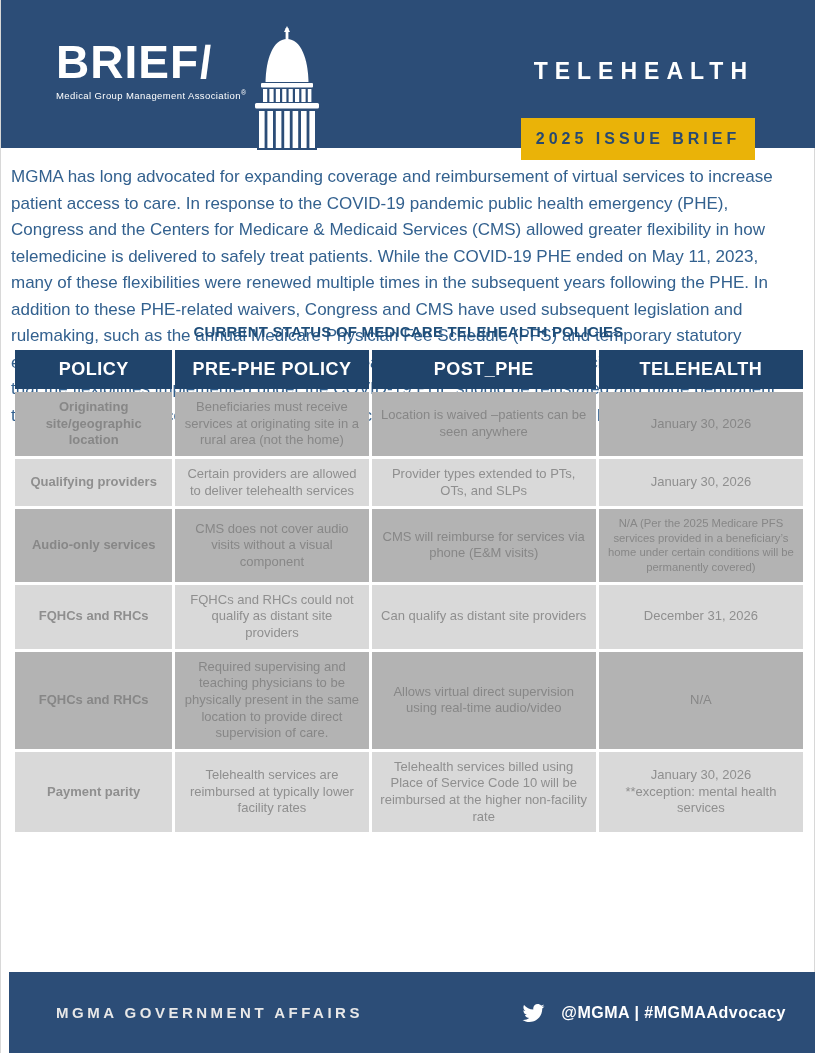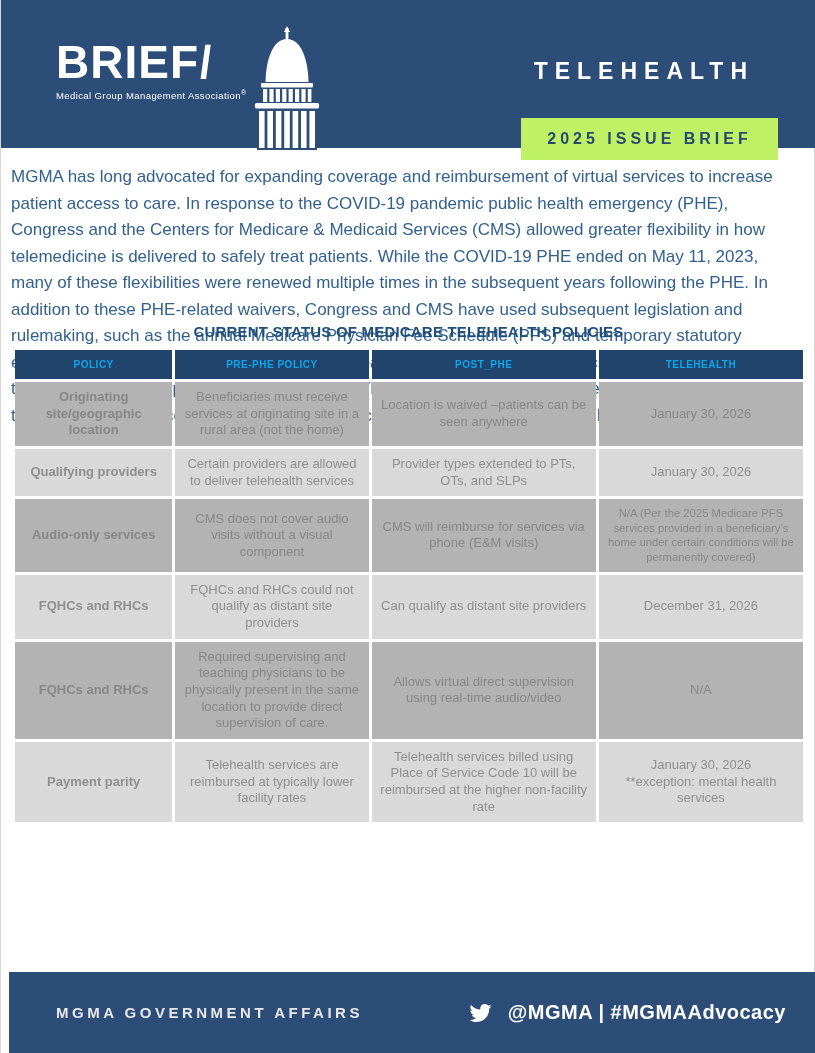--- a/index.html
+++ b/index.html
@@ -47,22 +47,22 @@
     width: 100px; height: 137px;
   }
 
   .header-title {
     position: absolute; top: 58px; right: 62px;
     color: #ffffff; font-size: 23px; font-weight: 800;
     letter-spacing: 7px;
   }
   .issue-badge {
     position: absolute; top: 118px; left: 520px;
-    width: 257px; height: 42px;
-    background: #bef264;
+    width: 234px; height: 42px;
+    background: #eab308;
     display: flex; align-items: center; justify-content: center;
     color: #274971; font-weight: 800; font-size: 16px;
     letter-spacing: 4px;
   }
 
   
   .intro {
     position: absolute; top: 164px; left: 10px; width: 766px;
     color: #33618f; font-size: 17px; line-height: 1.56;
   }
@@ -75,22 +75,22 @@
   }
 
   
   .policy-table {
     position: absolute; top: 347px; left: 11px;
     width: 794px;
     border-collapse: separate; border-spacing: 3px;
     table-layout: fixed;
   }
   .policy-table th {
-    background: #20446b; color: #0ea5e9;
-    font-size: 10px; font-weight: 800; letter-spacing: 0.5px;
+    background: #20446b; color: #ffffff;
+    font-size: 18px; font-weight: 800; letter-spacing: 0.5px;
     padding: 9px 4px; text-align: center;
   }
   .policy-table td {
     color: #8a8a8a; font-size: 13px; line-height: 1.28;
     text-align: center; vertical-align: middle;
     padding: 7px 8px;
     white-space: pre-line;
   }
   tr.row-dark td  { background: #b3b3b3; color: #878787; }
   tr.row-light td { background: #d9d9d9; color: #8f8f8f; }
@@ -103,21 +103,21 @@
     width: 807px; height: 81px;
     background: #2c4d77;
     display: flex; align-items: center; justify-content: space-between;
     padding: 0 30px 0 47px;
   }
   .footer-left {
     color: #e8e8e8; font-weight: 800; font-size: 15px; letter-spacing: 3.5px;
   }
   .footer-right {
     display: flex; align-items: center; gap: 14px;
-    color: #ffffff; font-weight: 800; font-size: 20px; letter-spacing: 0.5px;
+    color: #ffffff; font-weight: 800; font-size: 16px; letter-spacing: 0.5px;
   }
   .twitter-icon { width: 27px; height: 22px; }
 </style>
 </head>
 <body>
 
 <div class="page">
 
   <div class="header">
     <div class="logo-block">

